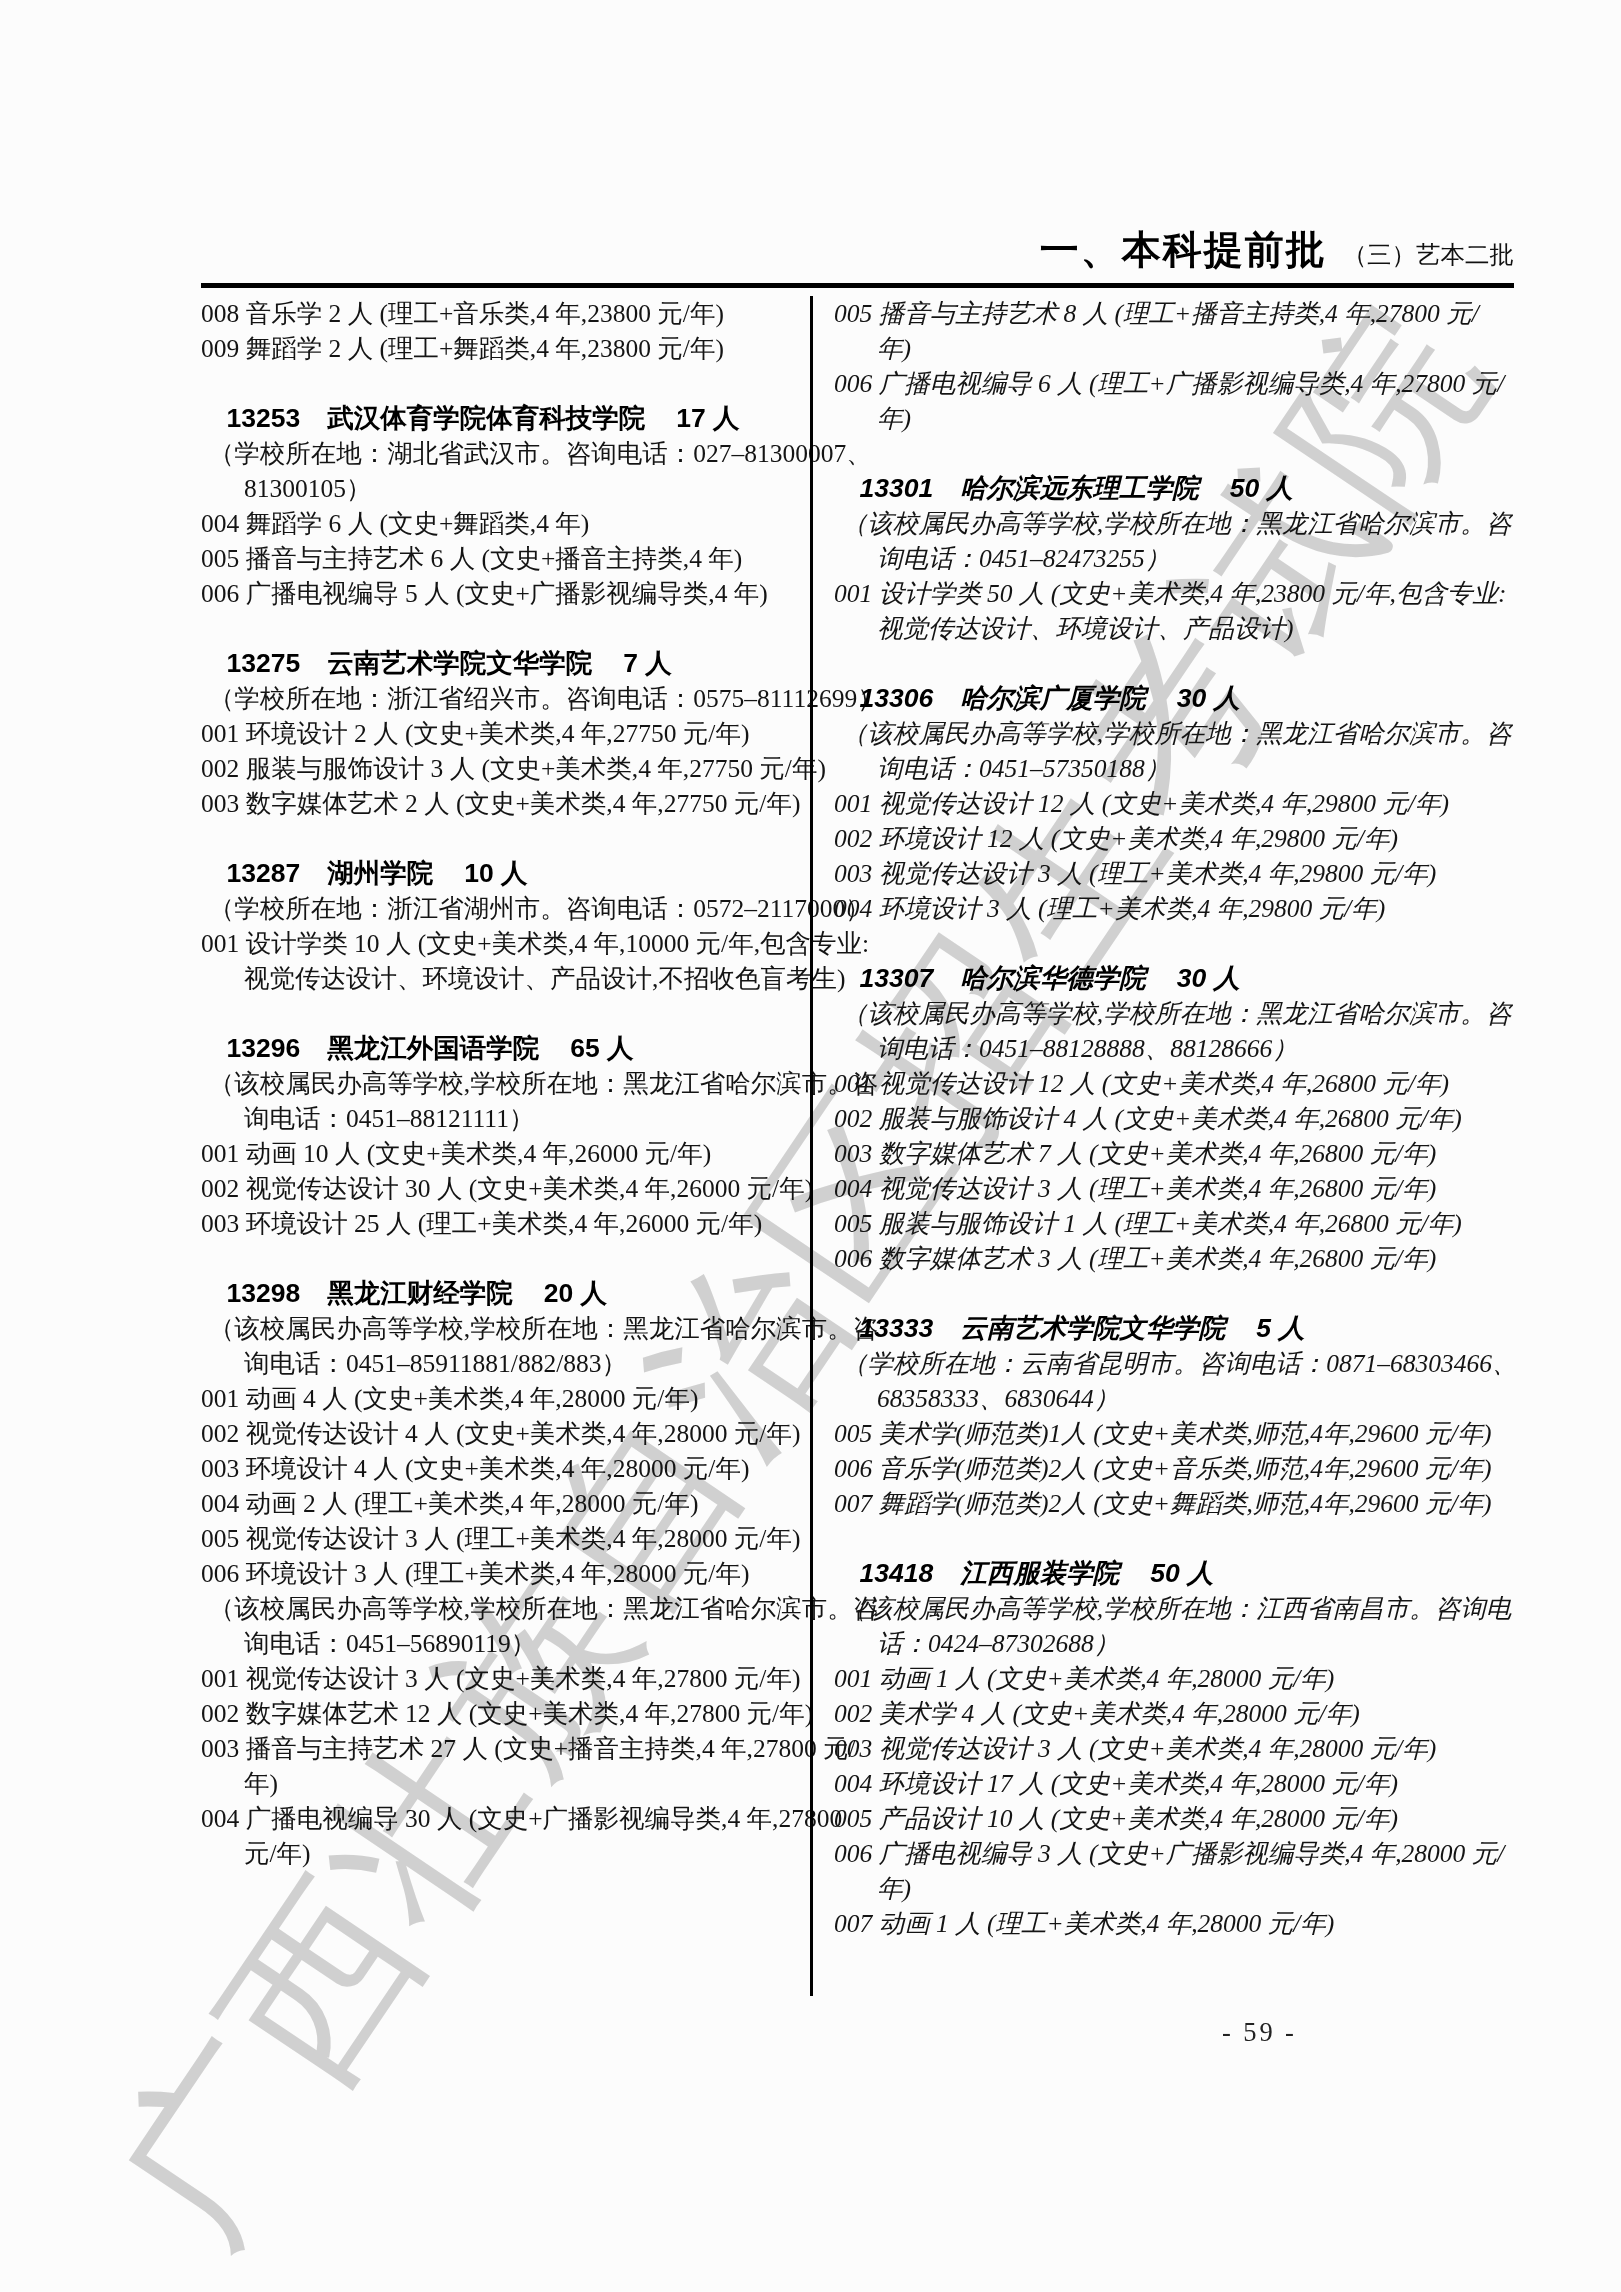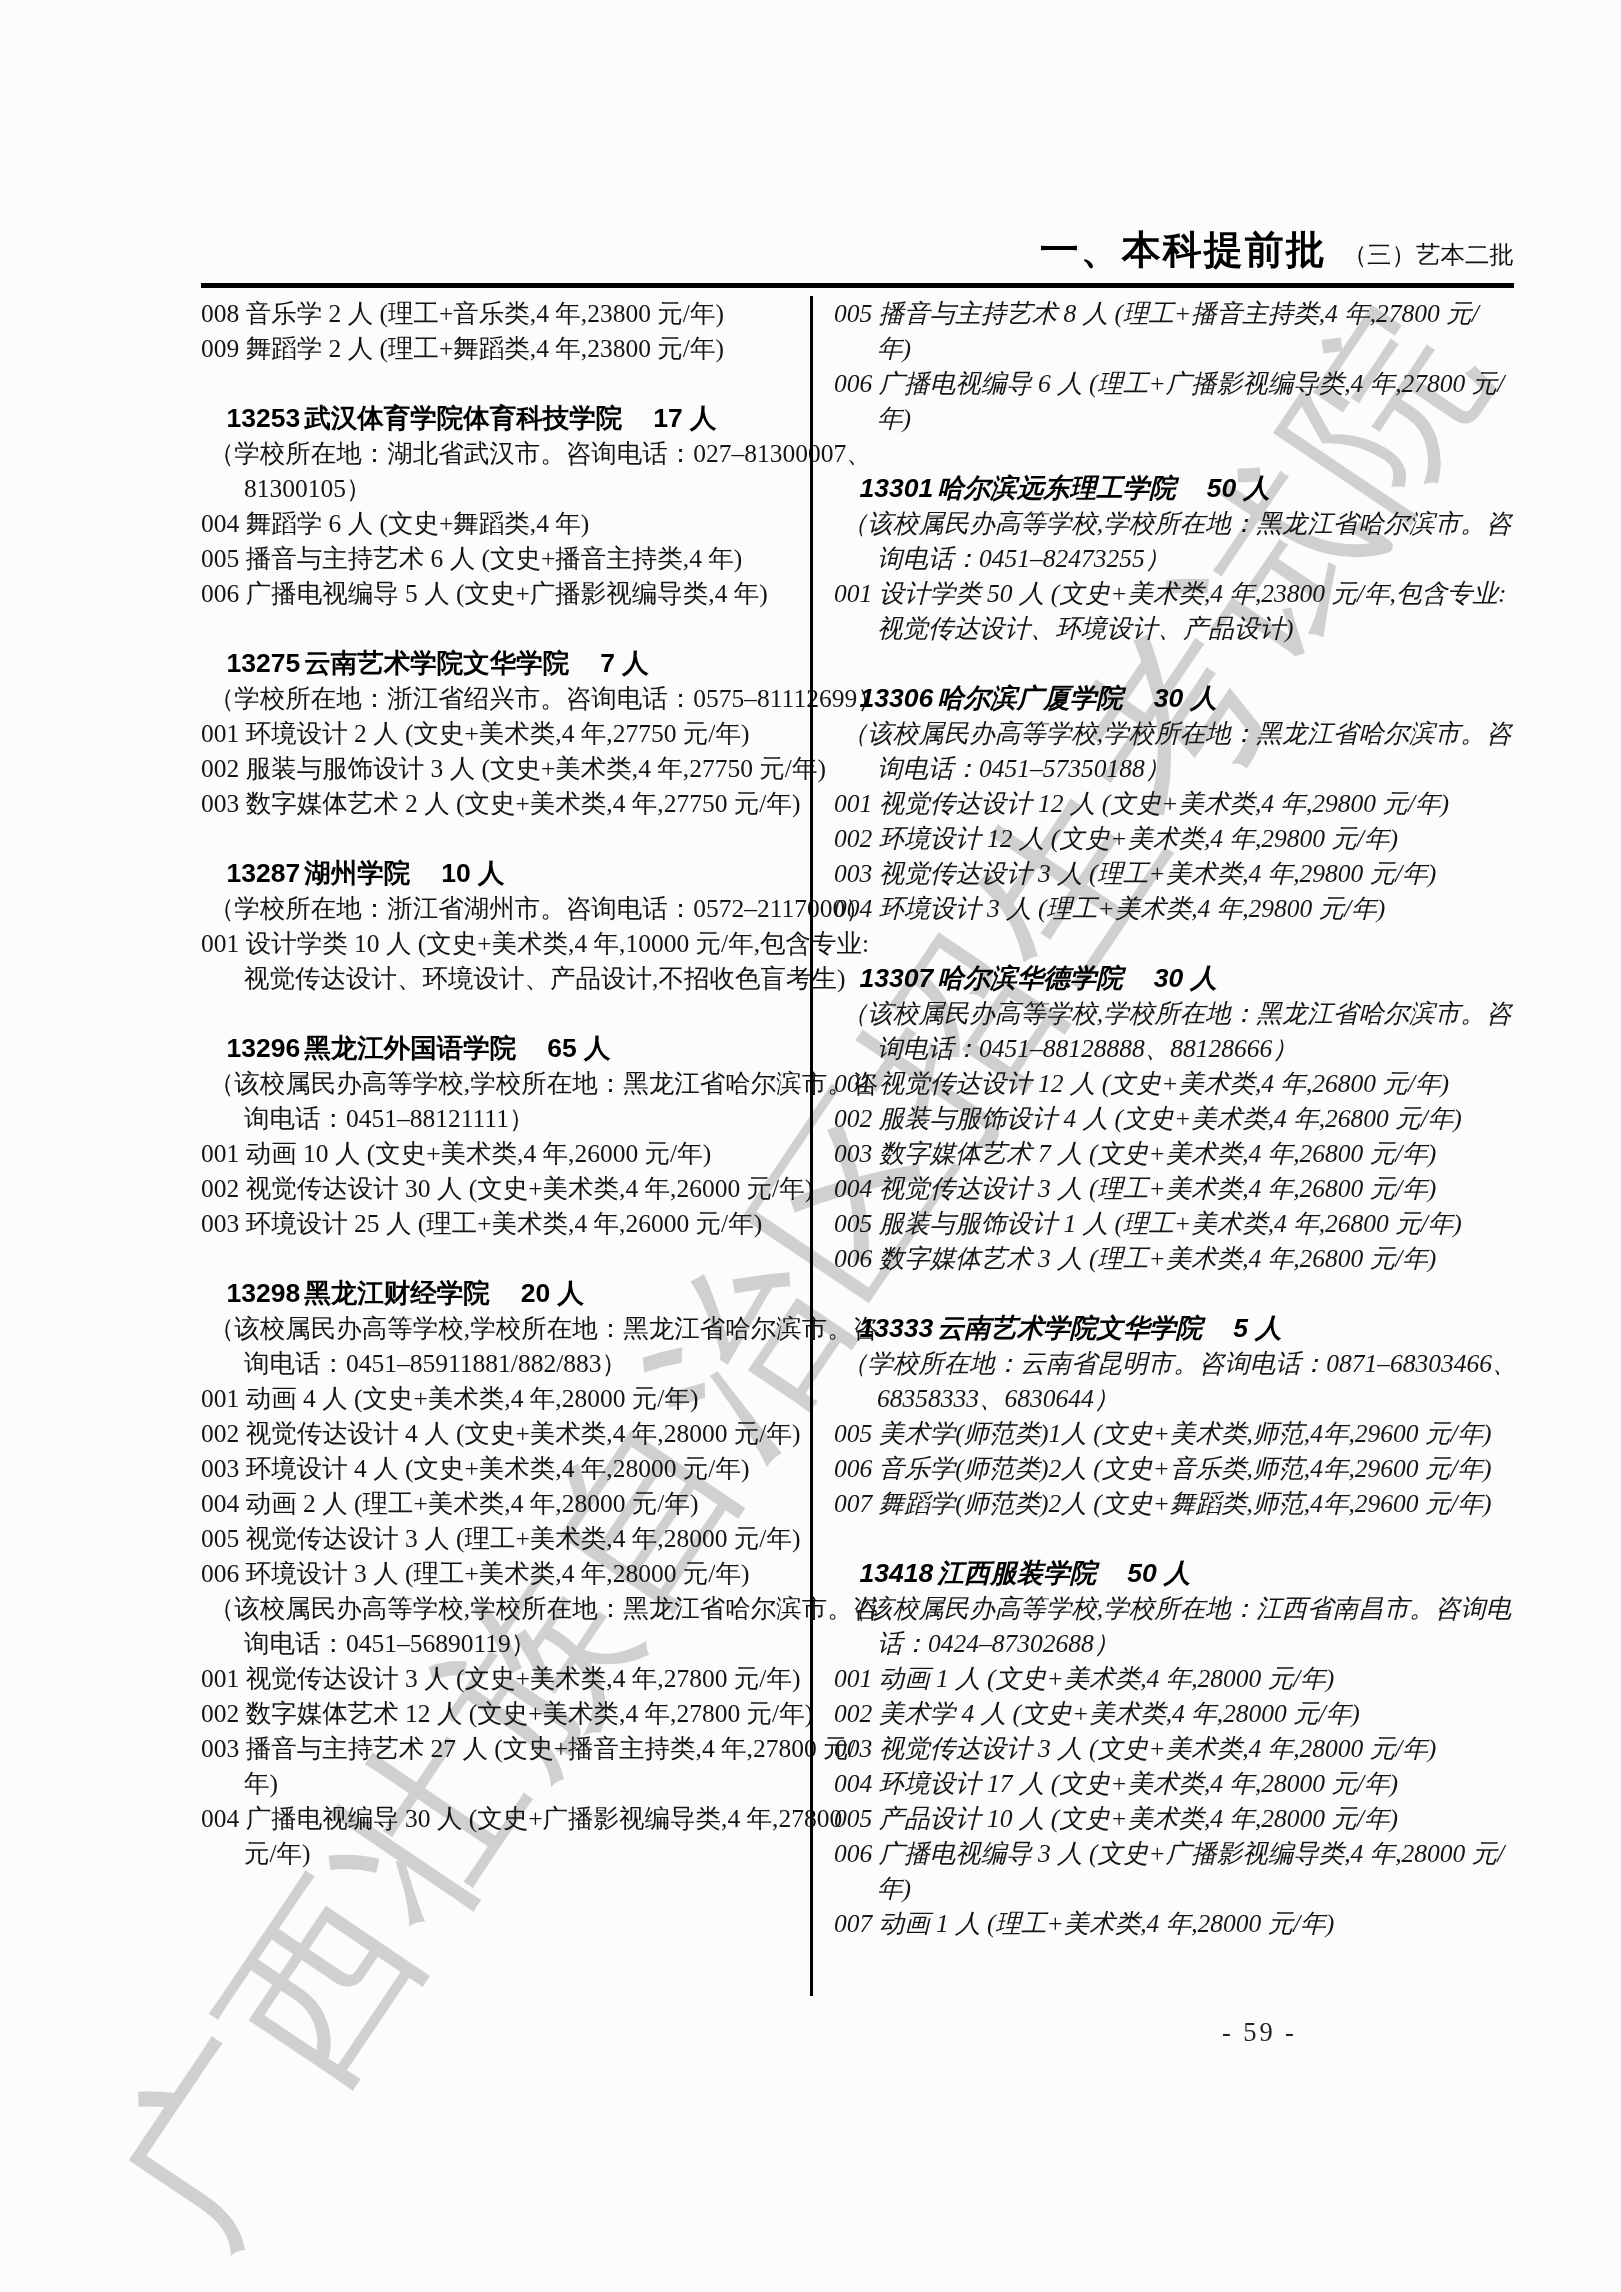--- a/index.html
+++ b/index.html
@@ -42,21 +42,21 @@
     position:absolute; left:810px; top:296px;
     width:2.9px; height:1700px; background:#000; z-index:2;
   }
   .school {
     margin-top:35px;
     padding-left:25.5px;
     font-family:"Liberation Sans","DejaVu Sans",sans-serif;
     font-weight:700; font-size:26.5px; color:#000;
     white-space:nowrap;
   }
-  .school .s-name  { margin-left:4px; }
+  .school .s-name  { margin-left:27px; }
   .school .s-count { margin-left:31px; }
   .line { white-space:nowrap; }
   .intro .l1 { padding-left:7.8px; }
   .intro .lc { padding-left:43px; }
   .prog  .lc { padding-left:43px; }
   
   .watermark {
     position:absolute; left:804px; top:1274px;
     transform:translate(-50%,-50%) rotate(-56deg);
     font-family:"Liberation Sans","DejaVu Sans",sans-serif;

